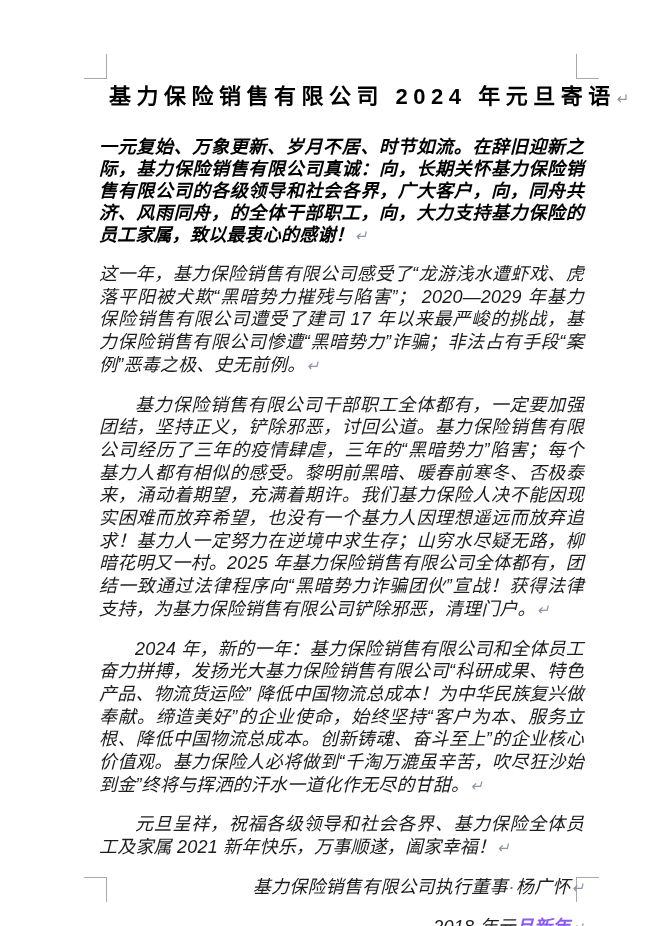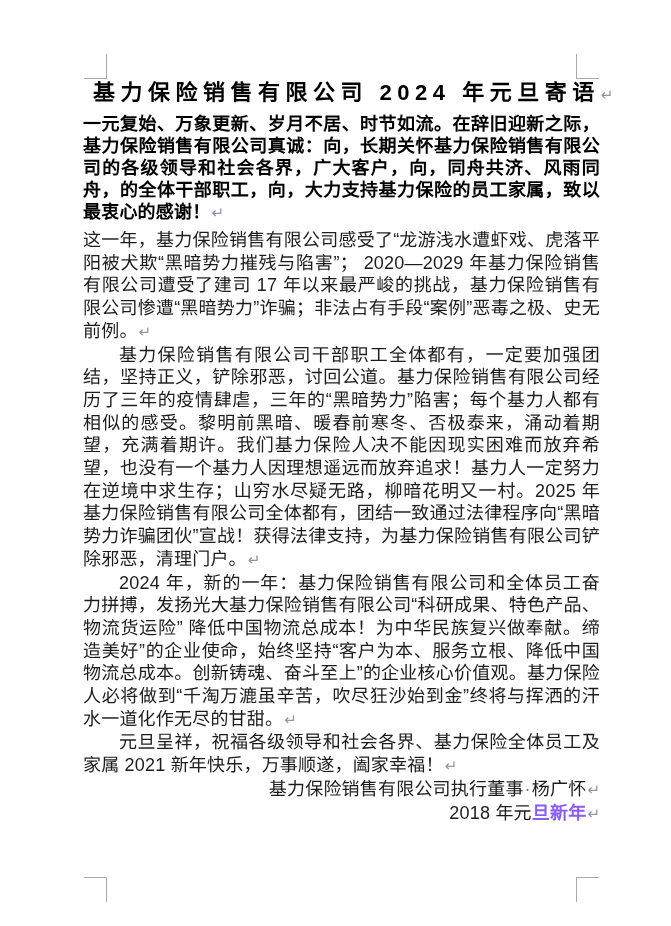--- a/index.html
+++ b/index.html
@@ -16,32 +16,33 @@
   .crop.tl{left:84px;top:54px;border-right:1px solid #a9a9a9;border-bottom:1px solid #a9a9a9;}
   .crop.tr{left:576px;top:54px;border-left:1px solid #a9a9a9;border-bottom:1px solid #a9a9a9;}
   .crop.bl{left:84px;top:877px;border-right:1px solid #a9a9a9;border-top:1px solid #a9a9a9;}
   .crop.br{left:576px;top:877px;border-left:1px solid #a9a9a9;border-top:1px solid #a9a9a9;}
 
   .content{
     position:absolute;left:83px;top:76px;width:517px;
     color:#1c1c1c;
   }
   .doc-title{
-    margin:0 0 2px 10px;
-    font-size:22px;line-height:33px;
+    margin:0 0 2px 26px;
+    font-size:22px;line-height:42px;
     font-weight:bold;color:#000;
     letter-spacing:5.5px;
     white-space:nowrap;
   }
   .para{
-    margin:0;
+    margin:16px;
     font-size:18px;
     line-height:22.7px;
     text-align:justify;
     letter-spacing:0.2px;
+    font-style:italic;
   }
   .para.lead{
     font-weight:bold;color:#000;
     line-height:22px;
     margin-bottom:5px;
   }
   .para.indented{text-indent:2em;}
   .para.flush{text-indent:0;}
   .para.center{text-align:right;text-indent:0;}
   .pmark{

